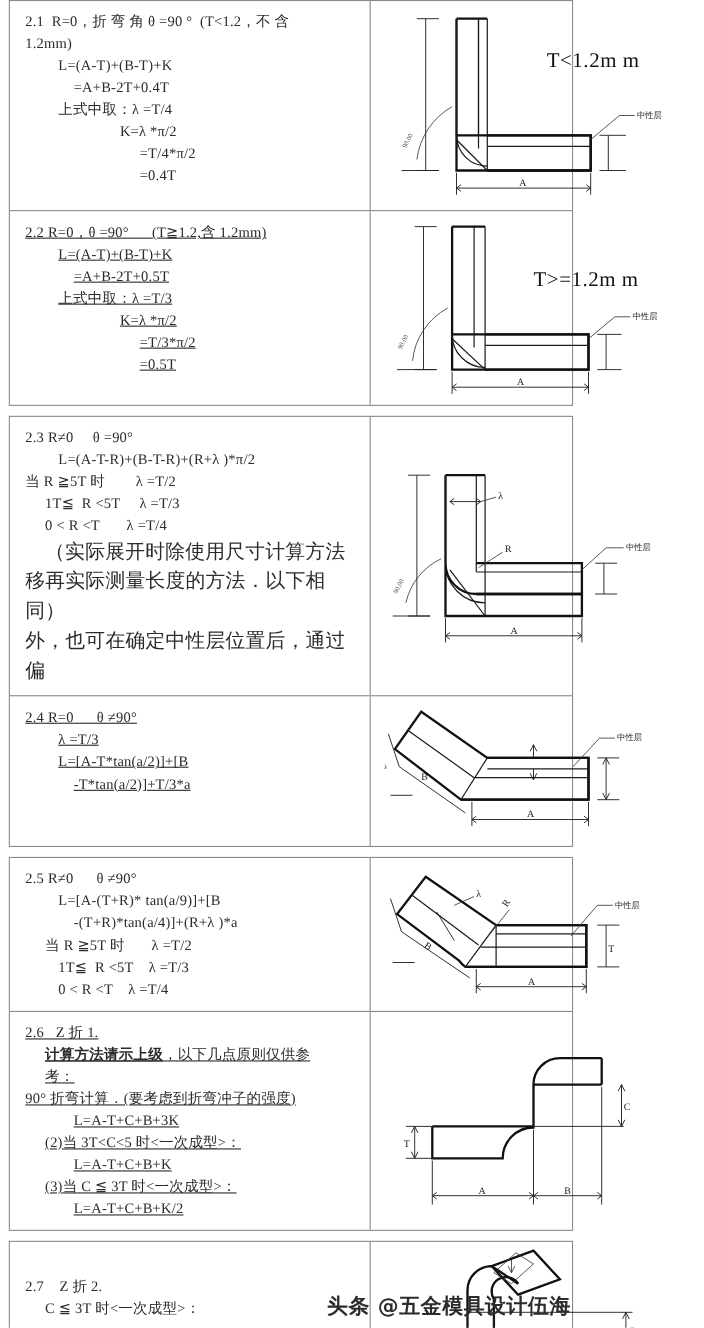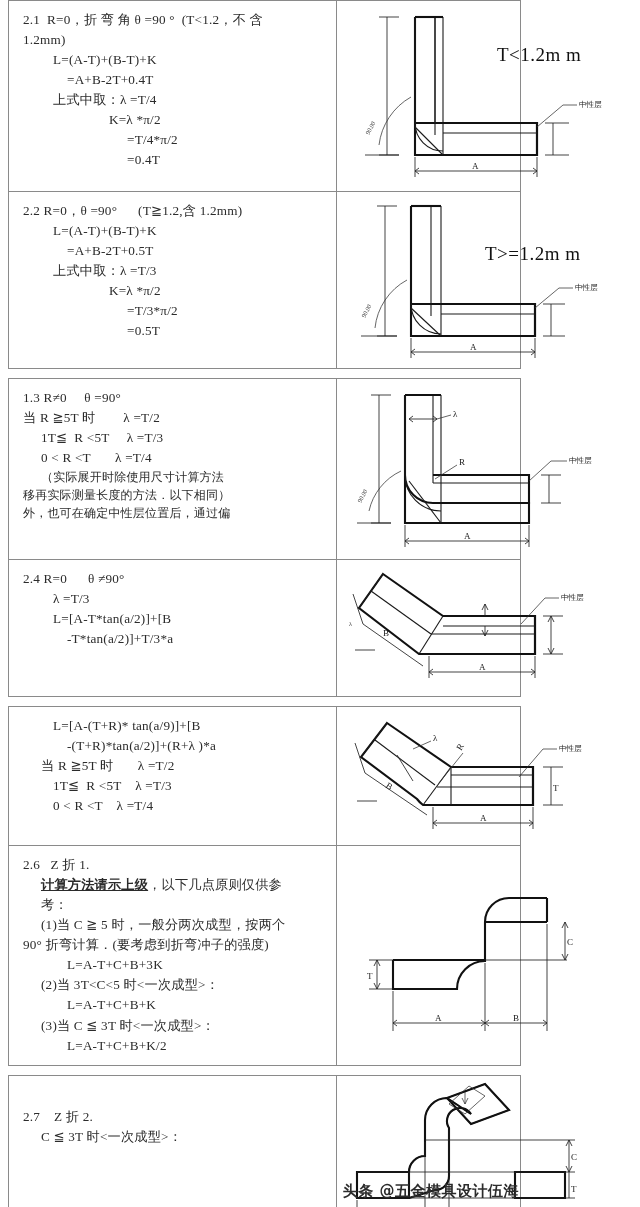--- a/index.html
+++ b/index.html
@@ -14,56 +14,56 @@
   }
   .page { width:529px; height:1207px; position:relative; padding:0; }
 
   .tblock {
     border: 1px solid #8a8a8a;
     margin: 0 8px 9px 8px;
     background: #fff;
     display: block;
   }
   .trow { display:flex; align-items:stretch; }
-  .trow + .trow { border-top: 1px solid #8a8a8a; }
+  .trow + .trow { border-top: 1px solid #8a8a8a; text-decoration: underline; }
   .cell-text {
     width: 328px; flex: 0 0 328px;
     border-right: 1px solid #8a8a8a;
     padding: 9px 6px 9px 14px;
   }
   .cell-fig {
     flex: 1 1 auto;
     position: relative;
     padding: 4px 2px;
     display:flex; align-items:center; justify-content:center;
   }
 
   .ln { font-size: 13.2px; line-height: 1.52; white-space: pre-wrap; letter-spacing:0.2px; }
   .i1 { padding-left: 30px; }
   .i2 { padding-left: 44px; }
   .i3 { padding-left: 86px; }
   .i4 { padding-left: 104px; }
   .i5 { padding-left: 18px; }
   .bold-u { font-weight: bold; text-decoration: underline; }
-  .note { font-size: 12px; line-height:1.5; }
+  .note { font-size: 18px; line-height:1.5; }
 
   svg { display:block; }
   .s { fill:none; stroke:#1a1a1a; stroke-width:1.1; }
   .sth { fill:none; stroke:#111; stroke-width:2.1; }
   .thin { fill:none; stroke:#333; stroke-width:0.75; }
   .dim { fill:none; stroke:#222; stroke-width:0.85; }
   .lbl { font-family:"Liberation Serif", serif; font-size:9px; fill:#1a1a1a; }
   .lblc { font-family:"DejaVu Sans", sans-serif; font-size:7.6px; fill:#1a1a1a; }
   .big { font-family:"Liberation Serif", serif; font-size:19px; fill:#111; letter-spacing:0.5px;}
   .tiny { font-family:"Liberation Serif", serif; font-size:6.2px; fill:#333; }
 
   .watermark {
     position:absolute; right:10px; bottom:6px;
     font-family:"DejaVu Sans", sans-serif;
-    font-size:15px; color:#2c2c2c; font-weight:bold;
+    font-size:19px; color:#2c2c2c; font-weight:bold;
     letter-spacing:0.5px;
   }
 </style>
 </head>
 <body>
 
 <div class="page">
 
   <div class="tblock">
 
@@ -156,21 +156,22 @@
         </svg>
       </div>
     </div>
 
   </div>
 
   <div class="tblock">
 
     <div class="trow">
       <div class="cell-text">
-        <div class="ln">1.3 R≠0     θ =90°</div>
+        <div class="ln">2.3 R≠0     θ =90°</div>
+        <div class="ln i1">L=(A-T-R)+(B-T-R)+(R+λ )*π/2</div>
         <div class="ln">当 R ≧5T 时        λ =T/2</div>
         <div class="ln i5">1T≦  R &lt;5T     λ =T/3</div>
         <div class="ln i5">0 &lt; R &lt;T       λ =T/4</div>
         <div class="ln note i5">（实际展开时除使用尺寸计算方法</div>
         <div class="ln note">移再实际测量长度的方法．以下相同）</div>
         <div class="ln note">外，也可在确定中性层位置后，通过偏</div>
       </div>
       <div class="cell-fig">
         <svg width="292" height="172" viewBox="0 0 292 172">
           <path class="sth" d="M66 12 L66 92 A28 28 0 0 0 94 120 L190 120 L190 140 L66 140 Z"></path>
@@ -248,22 +249,23 @@
         </svg>
       </div>
     </div>
 
   </div>
 
   <div class="tblock">
 
     <div class="trow">
       <div class="cell-text">
+        <div class="ln">2.5 R≠0      θ ≠90°</div>
         <div class="ln i1">L=[A-(T+R)* tan(a/9)]+[B</div>
-        <div class="ln i2">-(T+R)*tan(a/2)]+(R+λ )*a</div>
+        <div class="ln i2">-(T+R)*tan(a/4)]+(R+λ )*a</div>
         <div class="ln i5">当 R ≧5T 时       λ =T/2</div>
         <div class="ln i1">1T≦  R &lt;5T    λ =T/3</div>
         <div class="ln i1">0 &lt; R &lt;T    λ =T/4</div>
       </div>
       <div class="cell-fig">
         <svg width="292" height="130" viewBox="0 0 292 130">
           <path class="sth" d="M48 12 L112 56 L194 56 L194 94 L84 94 A30 30 0 0 1 78 88 L22 46 Z"></path>
           <path class="s" d="M48 12 L22 46"></path>
           <path class="s" d="M112 56 L84 94"></path>
           <path class="s" d="M36 29 L96 74"></path>
@@ -297,21 +299,20 @@
           <text class="lbl" x="141" y="110">A</text>
         </svg>
       </div>
     </div>
 
     <div class="trow">
       <div class="cell-text">
         <div class="ln">2.6   Z 折 1.</div>
         <div class="ln i5"><span class="bold-u">计算方法请示上级</span><span>，以下几点原则仅供参</span></div>
         <div class="ln i5">考：</div>
-        <div class="ln i5">(1)当 C ≧ 5 时，一般分两次成型，按两个</div>
         <div class="ln">90° 折弯计算．(要考虑到折弯冲子的强度)</div>
         <div class="ln i2">L=A-T+C+B+3K</div>
         <div class="ln i5">(2)当 3T&lt;C&lt;5 时&lt;一次成型&gt;：</div>
         <div class="ln i2">L=A-T+C+B+K</div>
         <div class="ln i5">(3)当 C ≦ 3T 时&lt;一次成型&gt;：</div>
         <div class="ln i2">L=A-T+C+B+K/2</div>
       </div>
       <div class="cell-fig">
         <svg width="292" height="180" viewBox="0 0 292 180">
 

